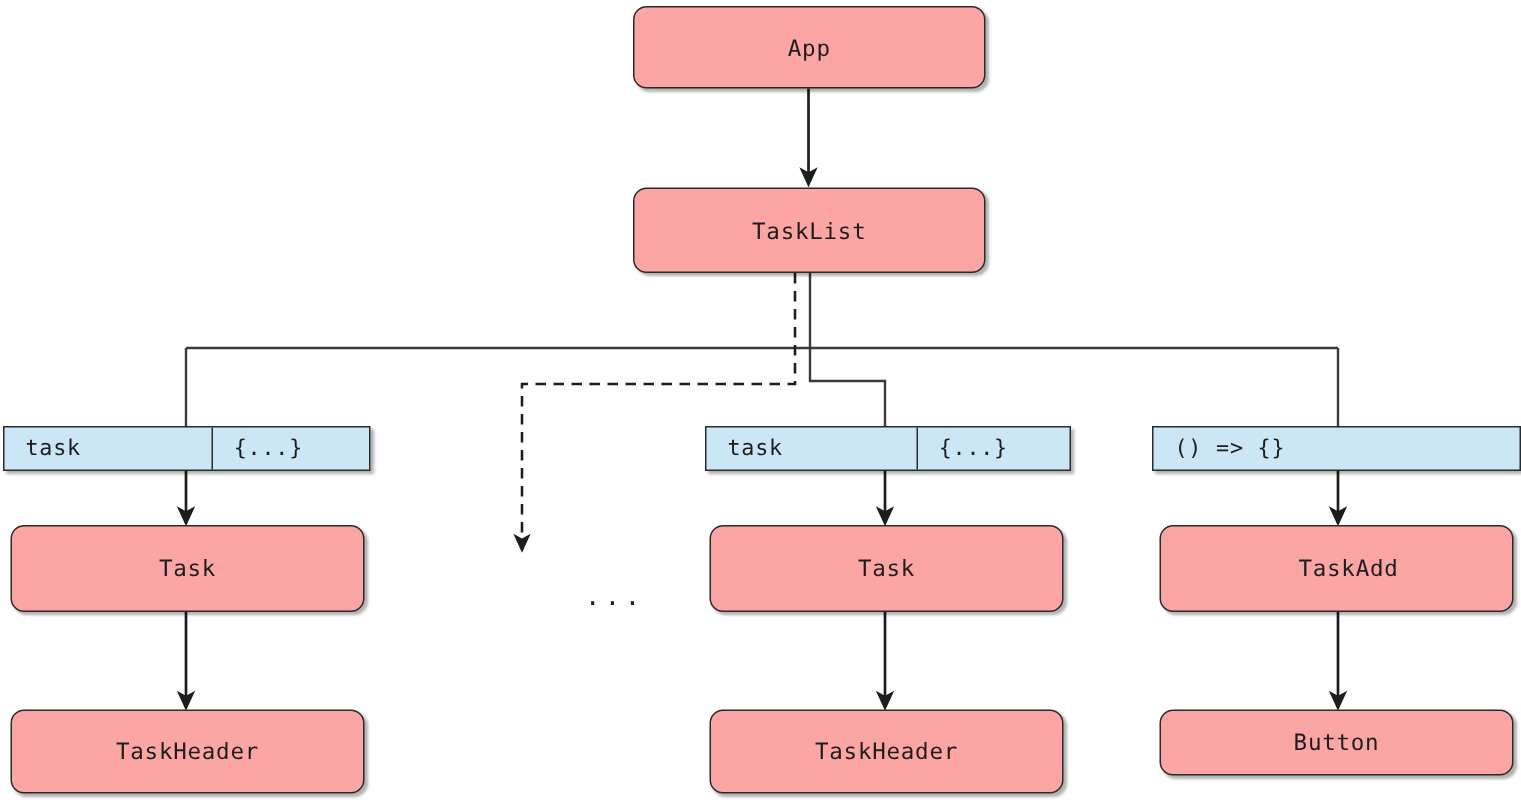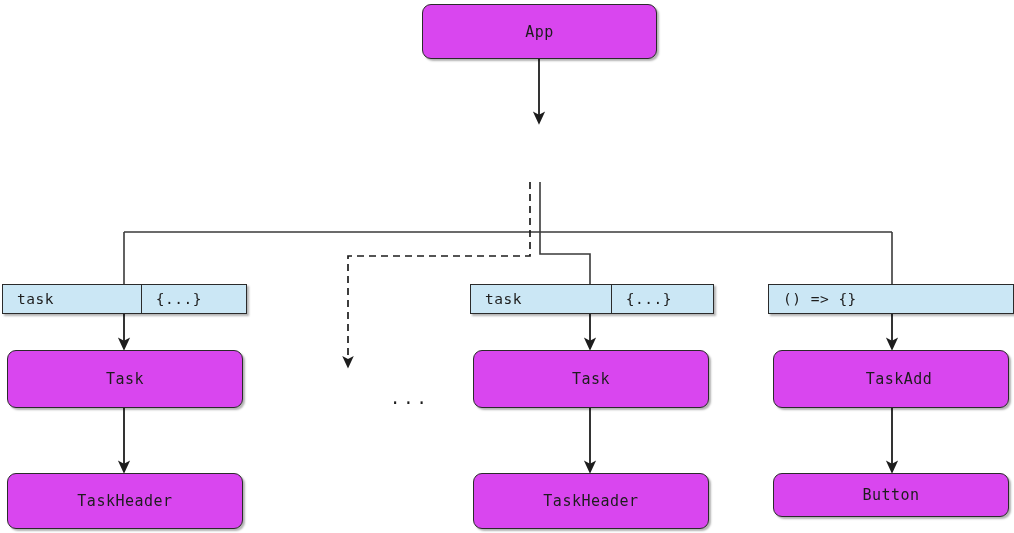--- a/index.html
+++ b/index.html
@@ -19,21 +19,21 @@
     position: absolute;
     left: 0;
     top: 0;
     width: 1014px;
     height: 533px;
     overflow: visible;
   }
   .comp-box {
     position: absolute;
     box-sizing: border-box;
-    background: #d946ef;
+    background: #fca5a5;
     border: 1.6px solid #2b2b2b;
     border-radius: 9px;
     display: flex;
     align-items: center;
     justify-content: center;
     color: #1d1d1d;
     font-size: 15px;
     letter-spacing: 0.5px;
     box-shadow: 2px 2px 2px rgba(0,0,0,0.30);
     z-index: 3;
@@ -108,20 +108,23 @@
     <path d="M590,408 L590,467" fill="none" stroke="#1d1d1d" stroke-width="1.8" marker-end="url(#arrow)"></path>
 
     <path d="M892,314 L892,344" fill="none" stroke="#1d1d1d" stroke-width="1.8" marker-end="url(#arrow)"></path>
     <path d="M892,408 L892,467" fill="none" stroke="#1d1d1d" stroke-width="1.8" marker-end="url(#arrow)"></path>
   </svg>
 
   <div class="comp-box" style="left:422px; top:4px; width:235px; height:55px;">
     <span>App</span>
   </div>
 
+  <div class="comp-box" style="left:422px; top:125px; width:235px; height:57px;">
+    <span>TaskList</span>
+  </div>
 
   <div class="comp-box" style="left:7px; top:350px; width:236px; height:58px;">
     <span>Task</span>
   </div>
 
   <div class="comp-box" style="left:473px; top:350px; width:236px; height:58px;">
     <span>Task</span>
   </div>
 
   <div class="comp-box" style="left:773px; top:350px; width:236px; height:58px;padding-left:16px;">

